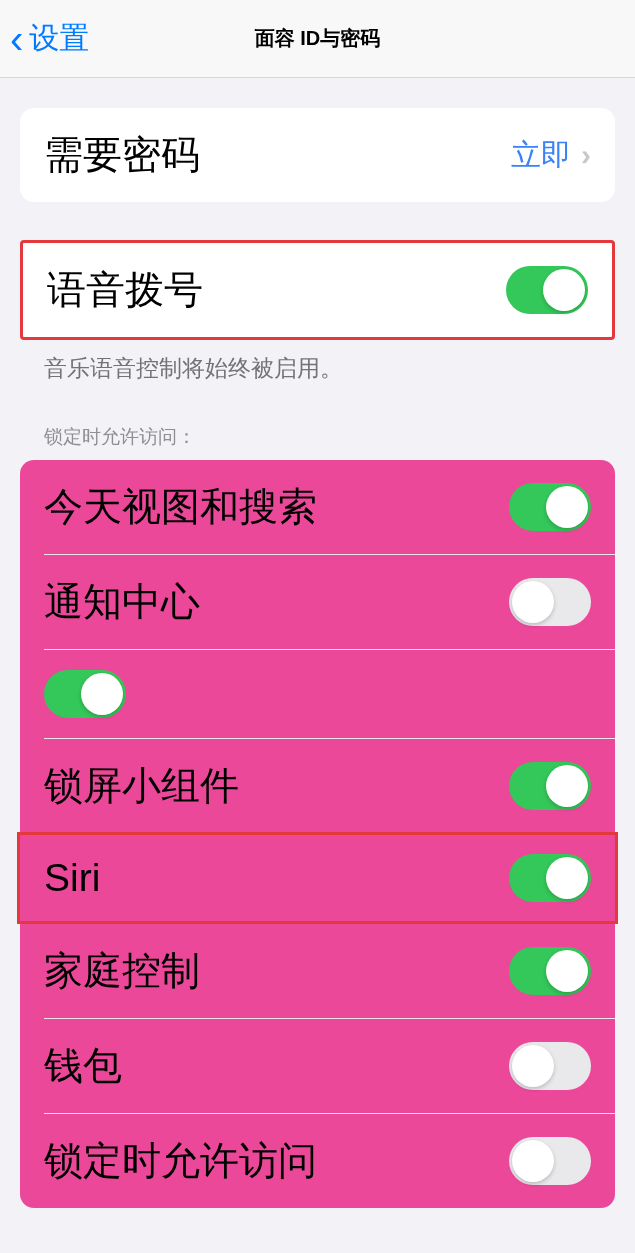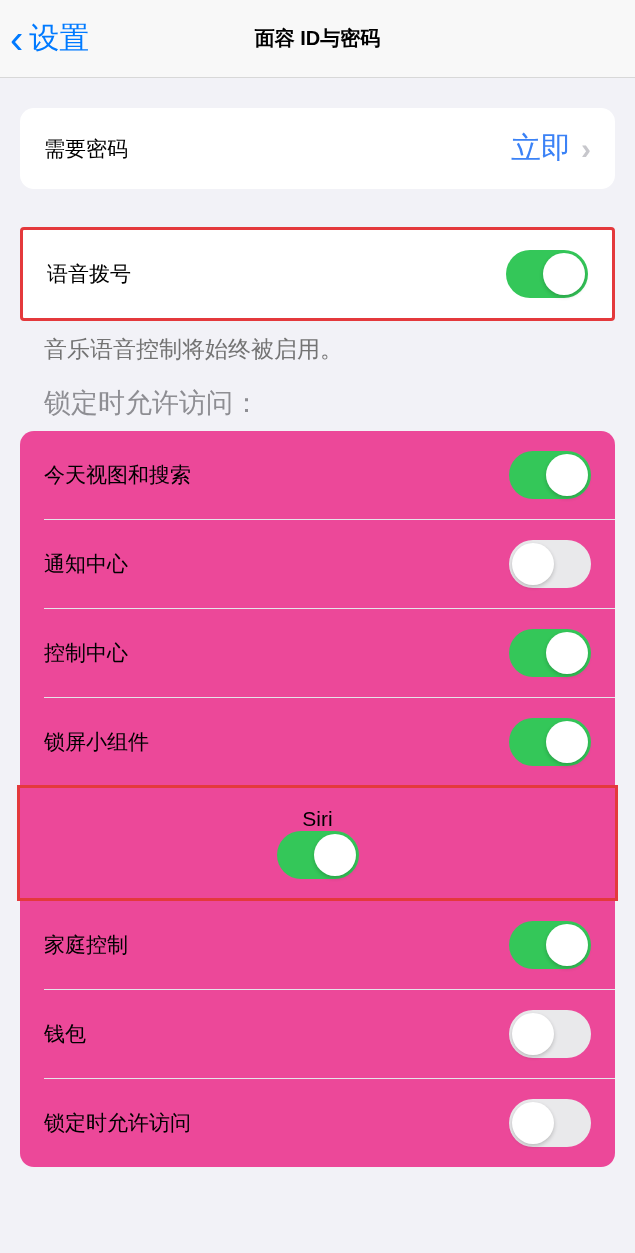--- a/index.html
+++ b/index.html
@@ -58,21 +58,21 @@
       border-radius: 4px;
     }
     .row {
       display: flex;
       align-items: center;
       justify-content: space-between;
       padding: 20px 24px;
       min-height: 80px;
     }
     .row-label {
-      font-size: 21px;
+      font-size: 39px;
       color: #000;
     }
     .row-value {
       display: flex;
       align-items: center;
       gap: 10px;
     }
     .row-value-text {
       font-size: 30px;
       color: #3b82f6;
@@ -110,28 +110,27 @@
     .toggle.off .toggle-knob {
       left: 3px;
     }
     .footer-note {
       font-size: 23px;
       color: #737373;
       padding: 12px 24px 0 24px;
       line-height: 1.4;
     }
     .section-header {
-      font-size: 27px;
+      font-size: 19px;
       color: #8e8e93;
       padding: 0 24px 10px 24px;
-      margin-top: 20px;
+      margin-top: 40px;
     }
     .row.siri-highlight {
       position: relative;
-      flex-direction: column;
     }
     .siri-overlay {
       position: absolute;
       left: -3px;
       right: -3px;
       top: -2px;
       bottom: -2px;
       border: 3px solid #e4393c;
       pointer-events: none;
       z-index: 5;
@@ -191,21 +190,20 @@
       </div>
       <div class="sep"></div>
       <div class="row">
         <span class="row-label">通知中心</span>
         <div class="toggle off">
           <div class="toggle-knob"></div>
         </div>
       </div>
       <div class="sep"></div>
       <div class="row">
-        <span class="row-label">控制中心</span>
         <div class="toggle on">
           <div class="toggle-knob"></div>
         </div>
       </div>
       <div class="sep"></div>
       <div class="row">
         <span class="row-label">锁屏小组件</span>
         <div class="toggle on">
           <div class="toggle-knob"></div>
         </div>

